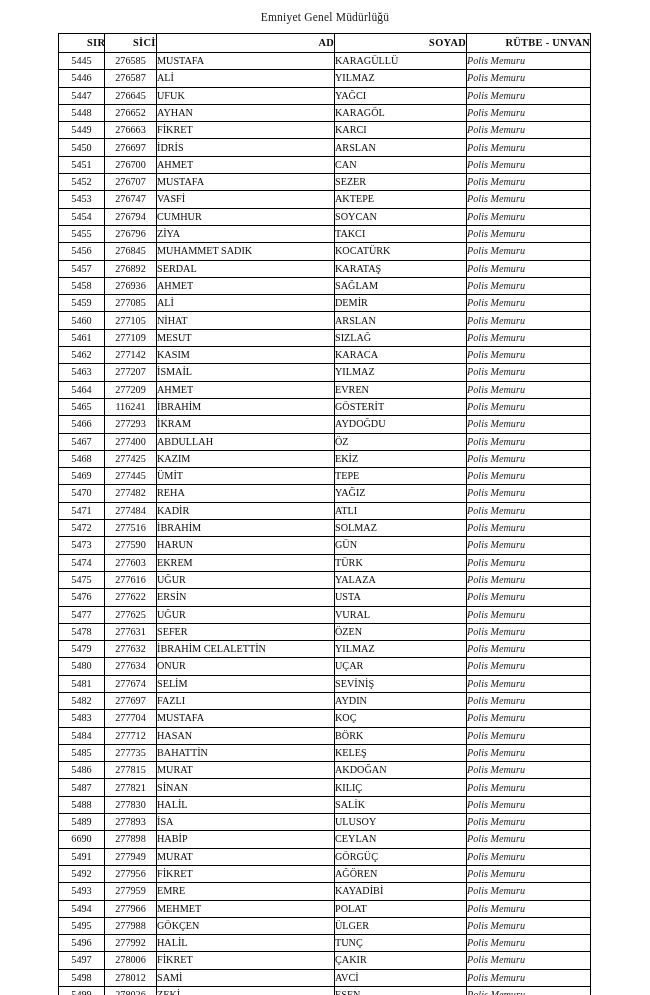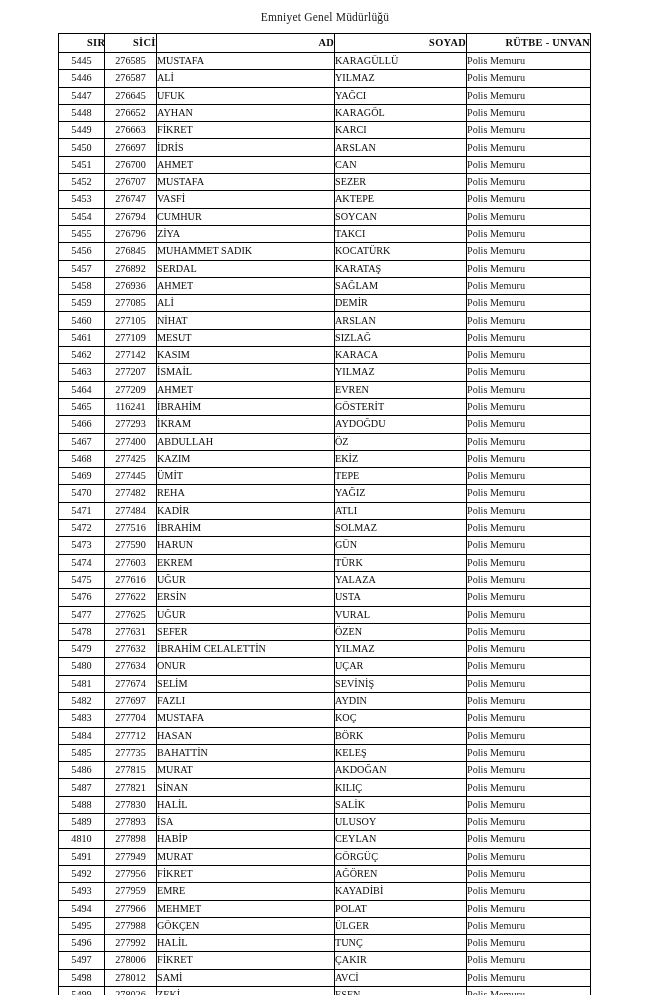--- a/index.html
+++ b/index.html
@@ -86,20 +86,21 @@
   }
   td.soyad {
     text-align: left;
     padding-left: 3px;
   }
   td.rutbe {
     text-align: left;
     padding-left: 3px;
     font-size: 9.3px;
     color: #1c1c1c;
+    font-style: italic;
   }
 </style>
 </head>
 <body>
 
 <div class="page">
 
   <div class="doc-title">Emniyet Genel Müdürlüğü</div>
 
   <div class="table-wrap">
@@ -430,21 +431,21 @@
             <td class="rutbe">Polis Memuru</td>
           </tr>
           <tr>
             <td class="sira">5489</td>
             <td class="sicil">277893</td>
             <td class="ad">İSA</td>
             <td class="soyad">ULUSOY</td>
             <td class="rutbe">Polis Memuru</td>
           </tr>
           <tr>
-            <td class="sira">4810</td>
+            <td class="sira">6690</td>
             <td class="sicil">277898</td>
             <td class="ad">HABİP</td>
             <td class="soyad">CEYLAN</td>
             <td class="rutbe">Polis Memuru</td>
           </tr>
           <tr>
             <td class="sira">5491</td>
             <td class="sicil">277949</td>
             <td class="ad">MURAT</td>
             <td class="soyad">GÖRGÜÇ</td>

